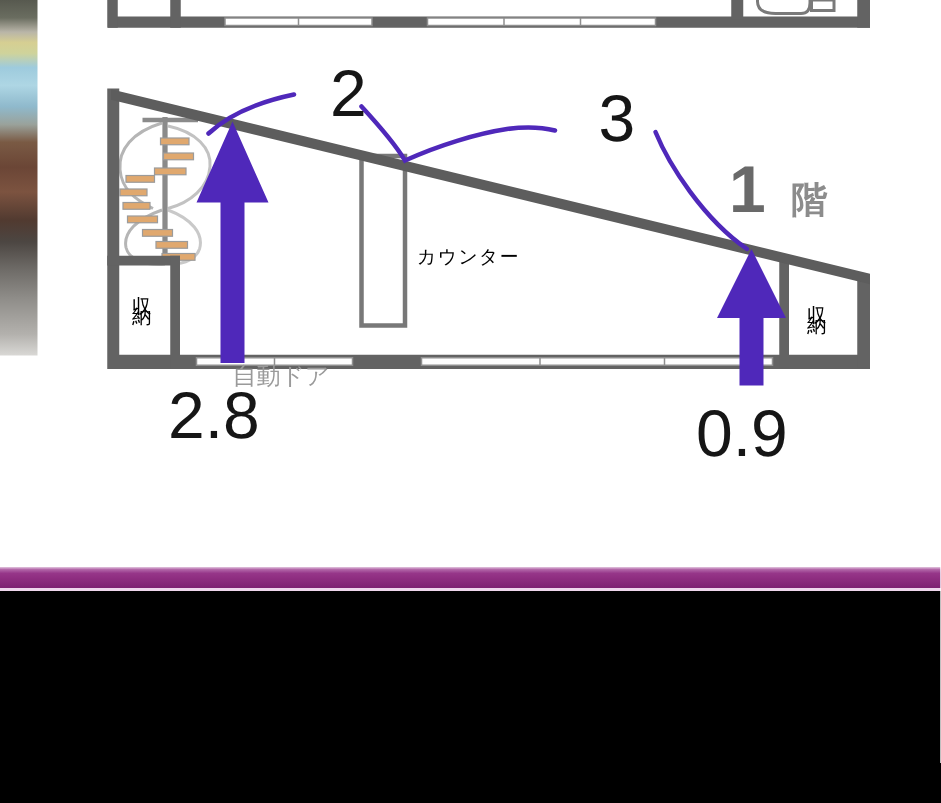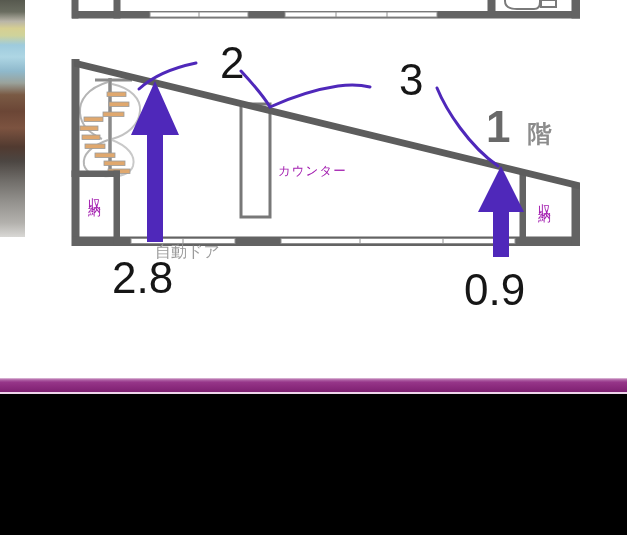--- a/index.html
+++ b/index.html
@@ -16,21 +16,21 @@
       #7a5a44 40%, #6b4636 47%, #7c5340 54%, #513a30 62%,
       #4c4642 68%, #6f6c68 76%, #8f8d89 84%, #b3b1ad 94%, #d9d8d5 100%);
   }
   .plan-svg{position:absolute; left:0; top:0;}
   
   .lbl{position:absolute; line-height:1; white-space:nowrap;}
   .big-num{font-size:44px; color:#161616;}
   .floor-title{display:flex; align-items:baseline; color:#696969;}
   .floor-num{font-size:44px; font-weight:bold; color:#696969;}
   .floor-suffix{font-size:24px; color:#8c8c8c; margin-left:17px; font-weight:bold;}
-  .plan-text{color:#a21caf;}
+  .plan-text{color:#000000;}
   .v-text{writing-mode:vertical-rl; text-orientation:upright; letter-spacing:7px;}
   
   .purple-bar{
     position:absolute; left:0; top:378px; width:627px; height:14px;
     background:linear-gradient(180deg,#e3c6df 0%, #b266a8 12%, #963689 30%, #8e2d80 55%, #7d2071 100%);
   }
   .pink-line{position:absolute; left:0; top:392px; width:627px; height:2px; background:#eed6ec;}
   .black-footer{position:absolute; left:0; top:394px; width:627px; height:141px; background:#000;}
 </style>
 </head>

